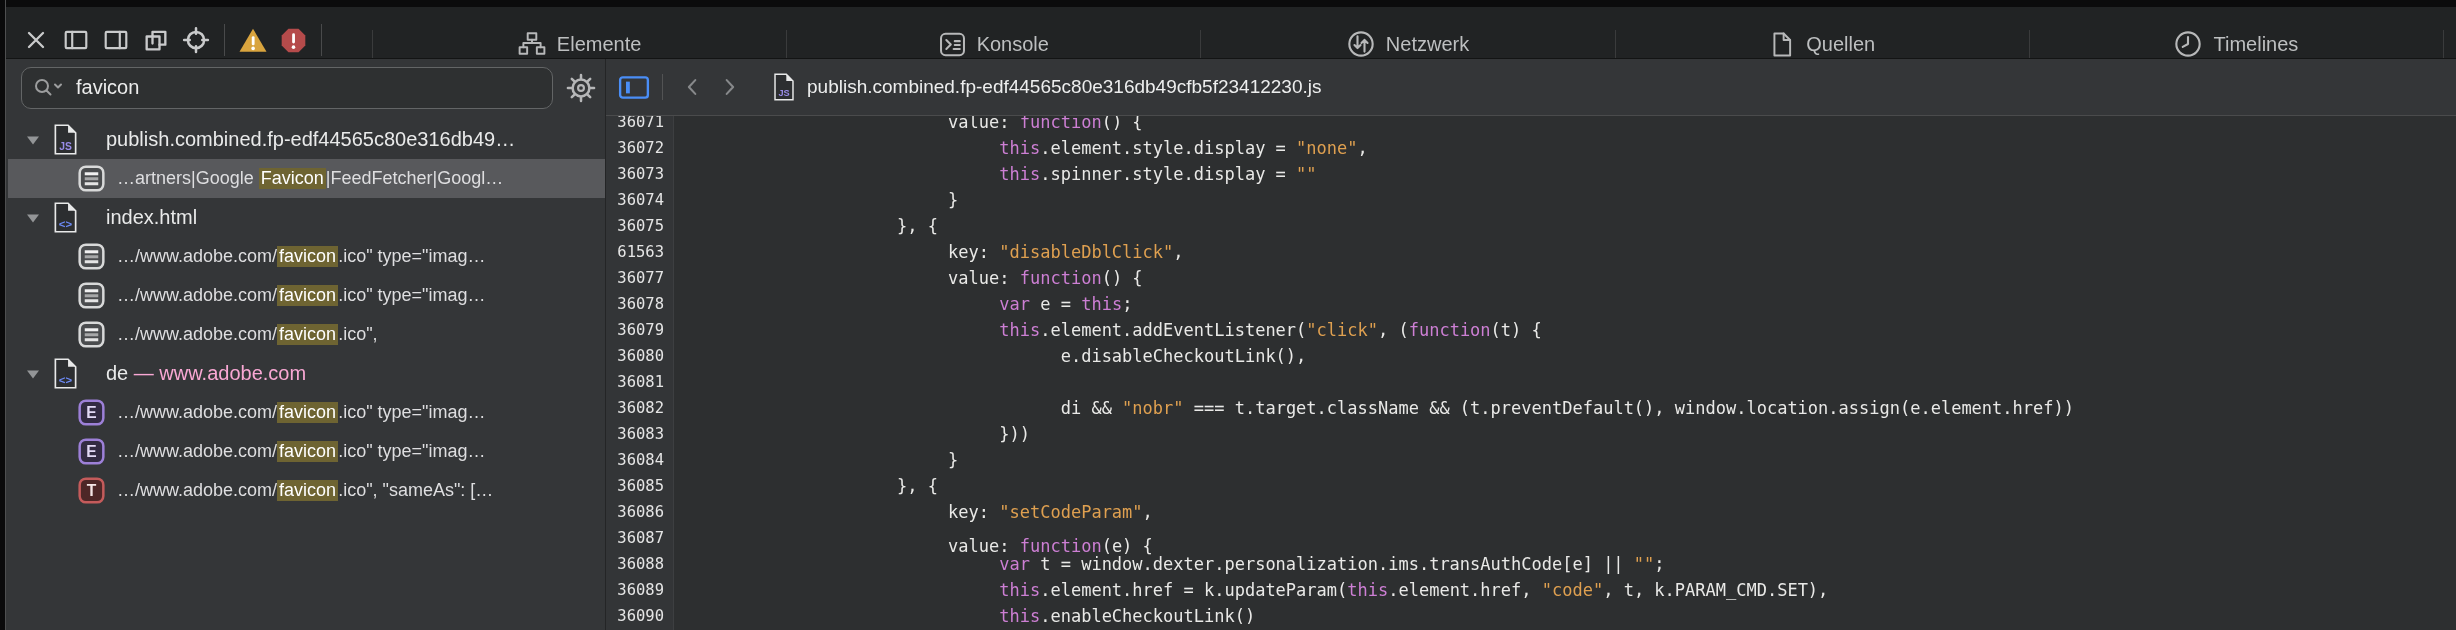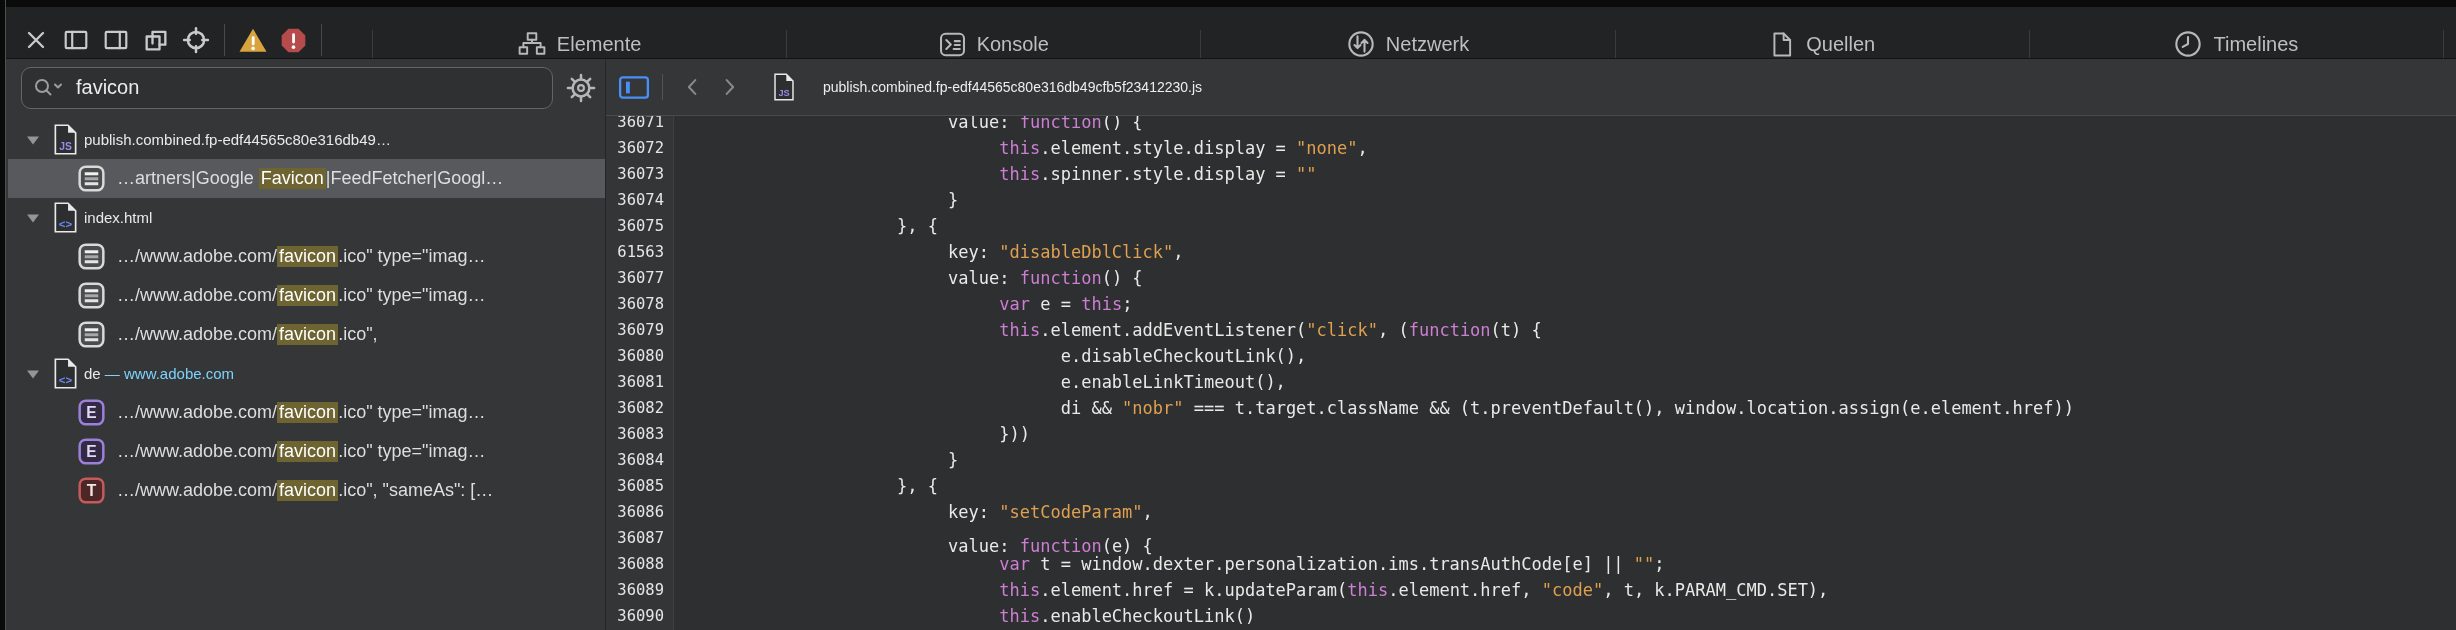--- a/index.html
+++ b/index.html
@@ -22,33 +22,33 @@
   .main{display:flex;height:572px}
   .sidebar{width:605px;background:#343638;padding-left:8px;box-sizing:border-box;display:flex;flex-direction:column;min-width:0}
   .search-row{height:57px;display:flex;align-items:center;padding-left:13px;flex:none}
   .search-field{width:532px;height:42px;background:#2e3031;border:1px solid #636566;border-radius:10px;display:flex;align-items:center;padding:0 10px;box-sizing:border-box}
   .search-field input{background:transparent;border:none;outline:none;color:#ececec;font-size:20px;font-family:inherit;width:100%;margin-left:8px}
   .tree{padding-top:4px;overflow:hidden}
   .trow{height:39px;display:flex;align-items:center;white-space:nowrap}
   .trow.selected{background:#58595c}
   .disc{width:16px;margin-left:18px;flex:none;display:flex}
   .trow.file .ficon{margin-left:11px;flex:none;display:flex}
-  .trow.file .label{margin-left:6px;font-size:15px;color:#e9eaea;overflow:hidden;text-overflow:ellipsis}
+  .trow.file .label{margin-left:28px;font-size:20px;color:#e9eaea;overflow:hidden;text-overflow:ellipsis}
   .trow.result{padding-left:70px}
   .trow.result .ricon{flex:none;display:flex}
   .trow.result .label{margin-left:12px;font-size:18px;color:#dedee0;overflow:hidden;text-overflow:ellipsis}
   .hl{background:#6e6432;color:#fff;border-bottom:2px solid #dcc14e;padding:0 2px 1px 2px}
-  .sec{color:#7dd3fc}
+  .sec{color:#f9a8d4}
   
   .content{flex:1;min-width:0;display:flex;flex-direction:column;background:#2d2f30;border-left:1px solid #242526}
   .navbar{height:57px;flex:none;background:#343638;border-bottom:1px solid #4a4b4c;display:flex;align-items:center;padding-left:12px;box-sizing:border-box}
   .nav-div{width:1px;height:26px;background:#525354;margin:0 12px}
   .nav-chev{width:36px;height:36px;display:flex;align-items:center;justify-content:center}
   .nav-ficon{margin-left:26px;display:flex}
-  .filename{color:#edeeee;font-size:14px;margin-left:28px;white-space:nowrap}
+  .filename{color:#edeeee;font-size:19px;margin-left:12px;white-space:nowrap}
   .code-wrap{flex:1;position:relative;overflow:hidden}
   .gutter-bg{position:absolute;left:0;top:0;width:67px;height:100%;background:#333537;border-right:1px solid #3d3f41}
   .code-lines{position:relative;margin-top:-7px}
   .code-line{height:26px;display:flex;align-items:center;font-family:"DejaVu Sans Mono",monospace;font-size:17px}
   .ln{width:67px;flex:none;text-align:right;padding-right:9px;box-sizing:border-box;color:#e5e5e5;font-size:15.5px;font-family:"DejaVu Sans Mono",monospace}
   .ctext{white-space:pre;color:#e9e9e7;padding-left:9px}
   .tok-kw{color:#cd7fd4}
   .tok-str{color:#dfa050}
 </style>
 </head>
@@ -379,21 +379,20 @@
           <div class="code-line">
             <span class="ln">36079</span>
             <span class="ctext" style="padding-left: calc(31ch + 9px);"><span class="tok-kw">this</span><span>.element.addEventListener(</span><span class="tok-str">"click"</span><span>, (</span><span class="tok-kw">function</span><span>(t) {</span></span>
           </div>
           <div class="code-line">
             <span class="ln">36080</span>
             <span class="ctext" style="padding-left: calc(37ch + 9px);"><span>e.disableCheckoutLink(),</span></span>
           </div>
           <div class="code-line">
             <span class="ln">36081</span>
-            <span class="ctext" style="padding-left: calc(37ch + 9px);"><span>e.enableLinkTimeout(),</span></span>
           </div>
           <div class="code-line">
             <span class="ln">36082</span>
             <span class="ctext" style="padding-left: calc(37ch + 9px);"><span>di &amp;&amp; </span><span class="tok-str">"nobr"</span><span> === t.target.className &amp;&amp; (t.preventDefault(), window.location.assign(e.element.href))</span></span>
           </div>
           <div class="code-line">
             <span class="ln">36083</span>
             <span class="ctext" style="padding-left: calc(31ch + 9px);"><span>}))</span></span>
           </div>
           <div class="code-line">

